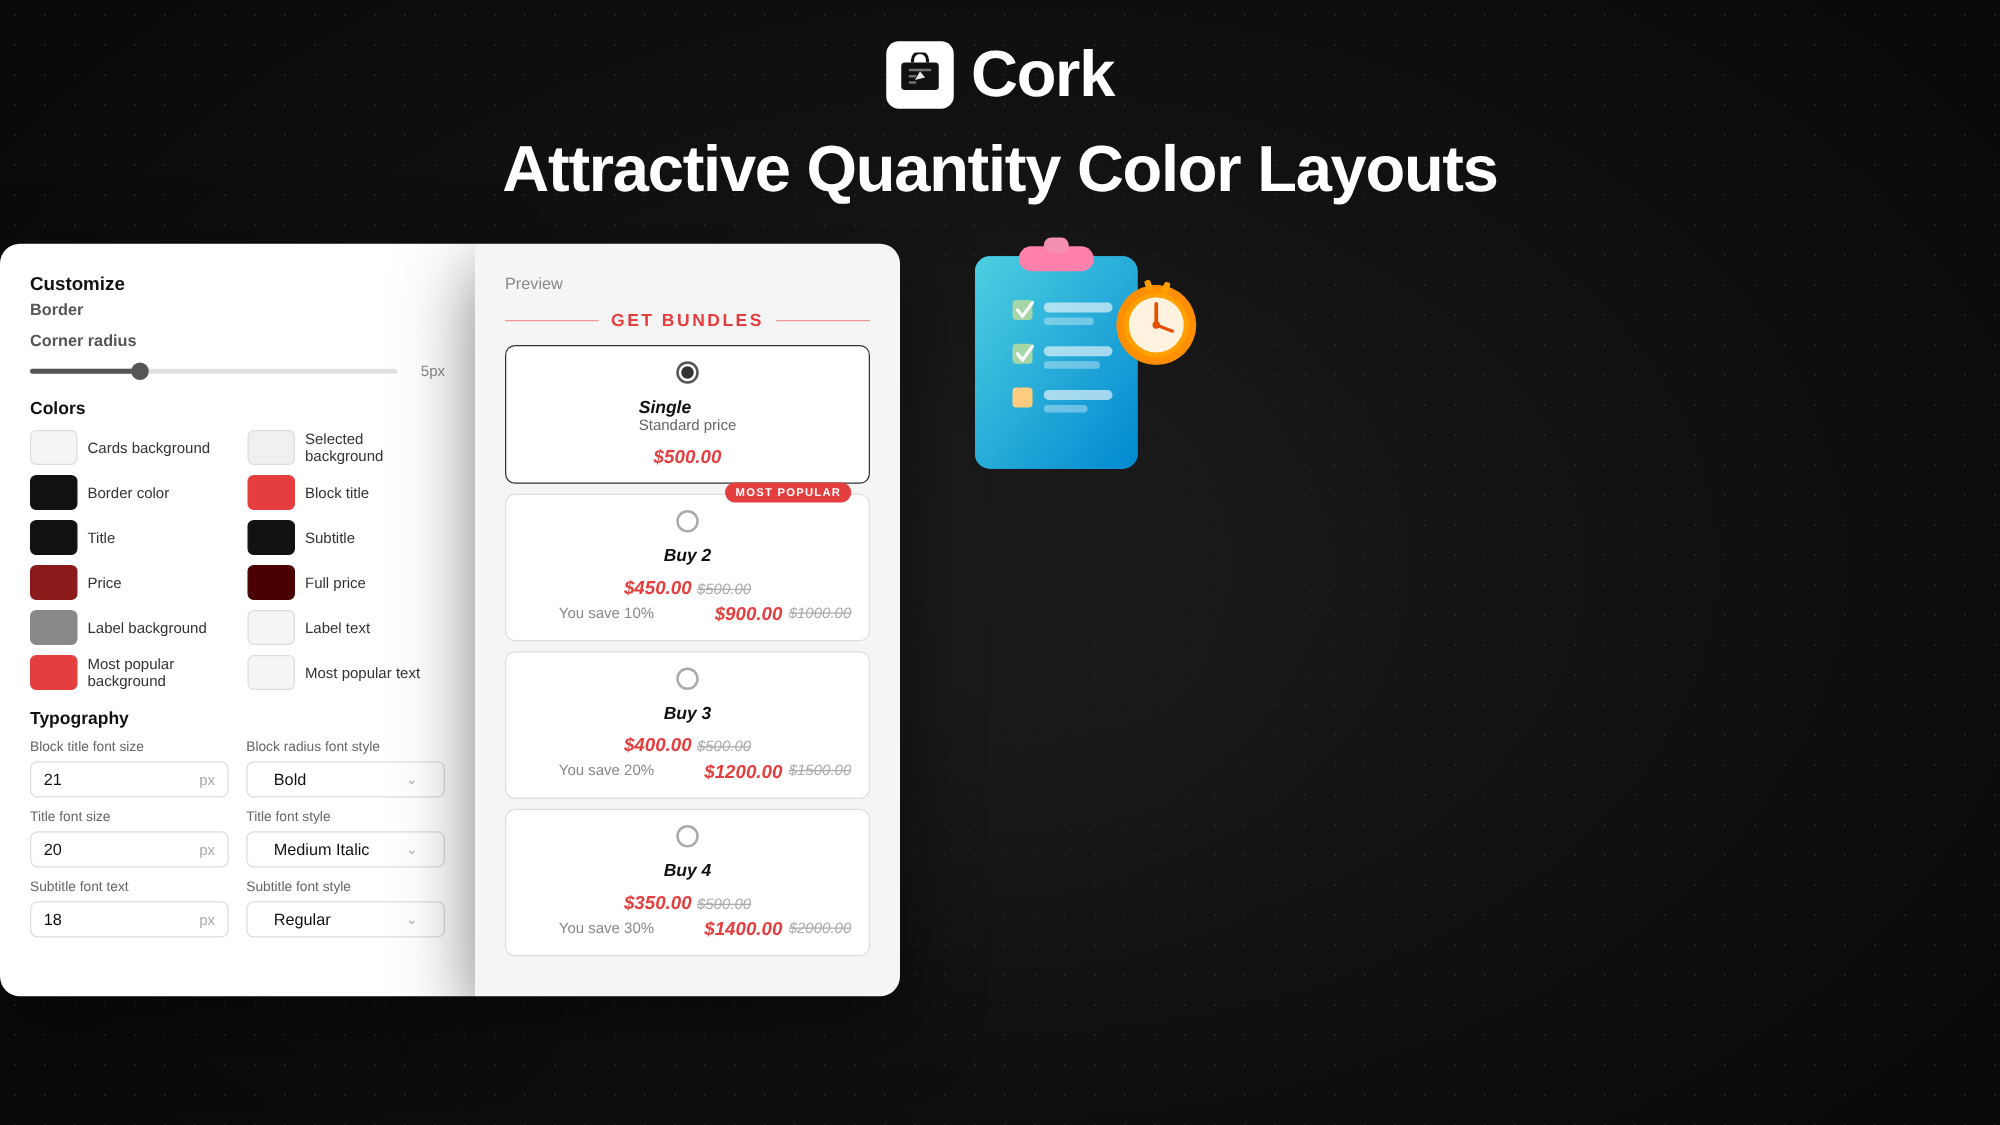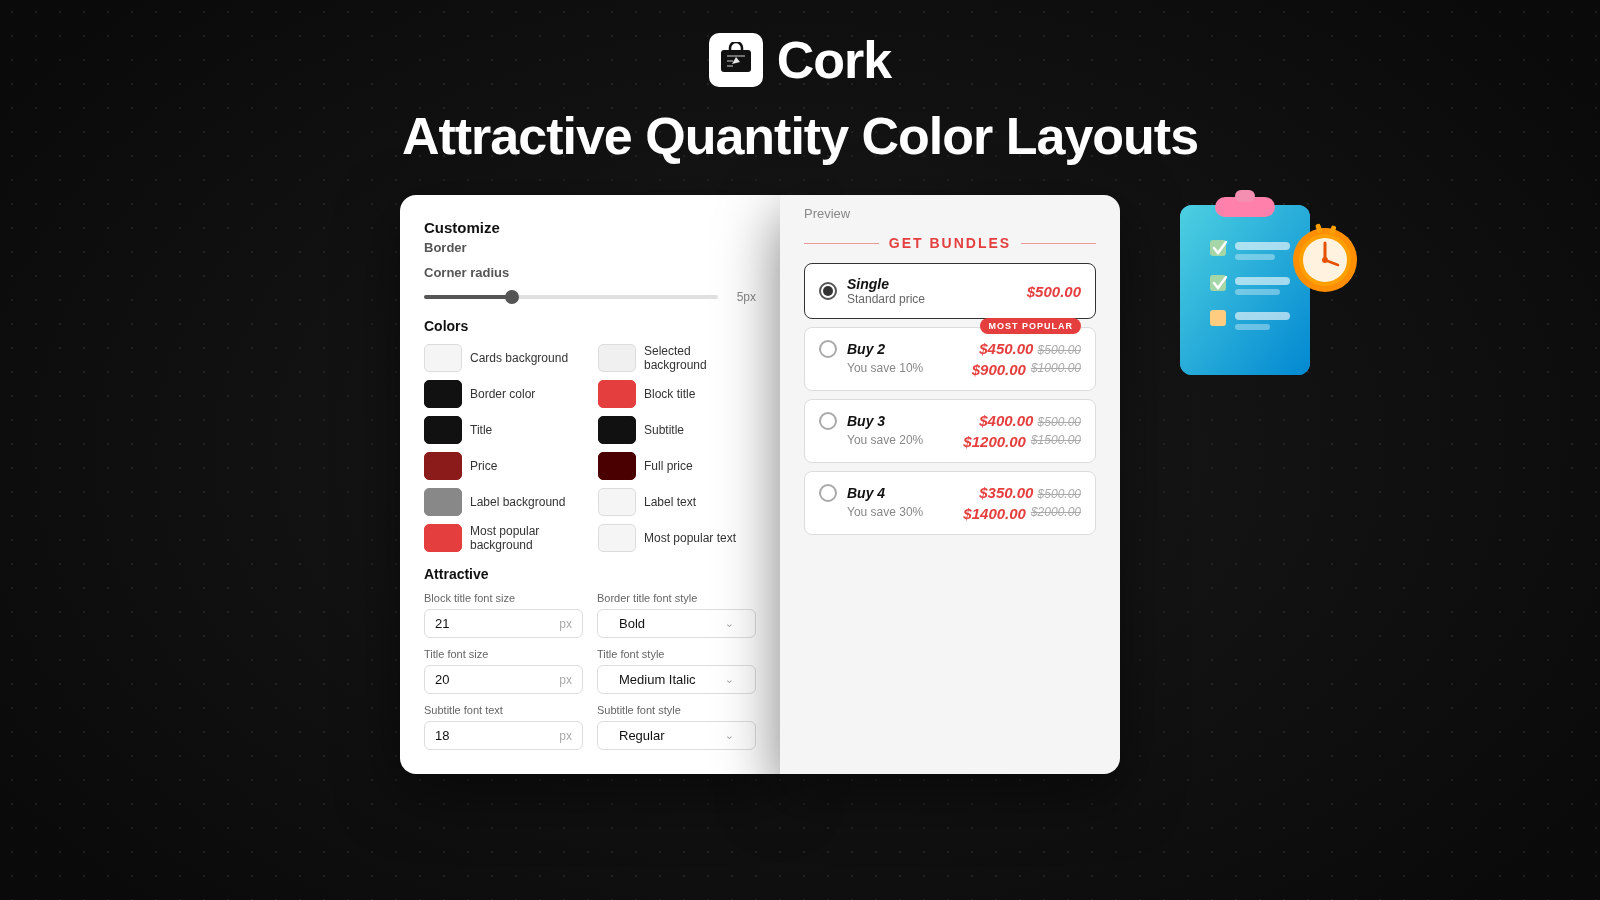--- a/index.html
+++ b/index.html
@@ -40,21 +40,20 @@
       left: 50%;
       transform: translate(-50%, -50%);
       z-index: 1;
     }
 
     .page-content {
       position: relative;
       z-index: 2;
       display: flex;
       flex-direction: column;
-      align-items: center;
       height: 100%;
     }
 
     
     .header {
       display: flex;
       flex-direction: column;
       align-items: center;
       padding-top: 30px;
     }
@@ -258,21 +257,21 @@
 
     .chevron-icon {
       color: #aaa;
       font-size: 11px;
     }
 
     
     .preview-panel {
       background: #f5f5f5;
       border-radius: 0 16px 16px 0;
-      padding: 11px 24px;
+      padding: 24px 24px;
       width: 340px;
       box-shadow: 0 20px 60px rgba(0,0,0,0.5);
     }
 
     .preview-label {
       font-size: 13px;
       color: #888;
       margin-bottom: 14px;
     }
 
@@ -310,20 +309,21 @@
     }
 
     .bundle-card.selected {
       border-color: #333;
     }
 
     .bundle-row {
       display: flex;
       align-items: center;
       gap: 10px;
+      flex-direction: column;
     }
 
     .radio-outer {
       width: 18px;
       height: 18px;
       border-radius: 50%;
       border: 2px solid #555;
       display: flex;
       align-items: center;
       justify-content: center;
@@ -519,33 +519,33 @@
         <div class="color-item">
           <div class="color-swatch" style="background:#e53e3e; border:1px solid #e53e3e;"></div>
           <span class="color-label">Most popular background</span>
         </div>
         <div class="color-item">
           <div class="color-swatch" style="background:#f5f5f5; border:1px solid #ddd;"></div>
           <span class="color-label">Most popular text</span>
         </div>
       </div>
 
-      <div class="section-header">Attractive</div>
+      <div class="section-header">Typography</div>
       <div class="typography-grid">
 
         <div class="field-group">
           <span class="field-label">Block title font size</span>
           <div class="field-input">
             <span>21</span>
             <span class="unit">px</span>
           </div>
         </div>
 
         <div class="field-group">
-          <span class="field-label">Border title font style</span>
+          <span class="field-label">Block radius font style</span>
           <div class="field-select">
             <span>Bold</span>
             <span class="chevron-icon">⌄</span>
           </div>
         </div>
 
         <div class="field-group">
           <span class="field-label">Title font size</span>
           <div class="field-input">
             <span>20</span>

